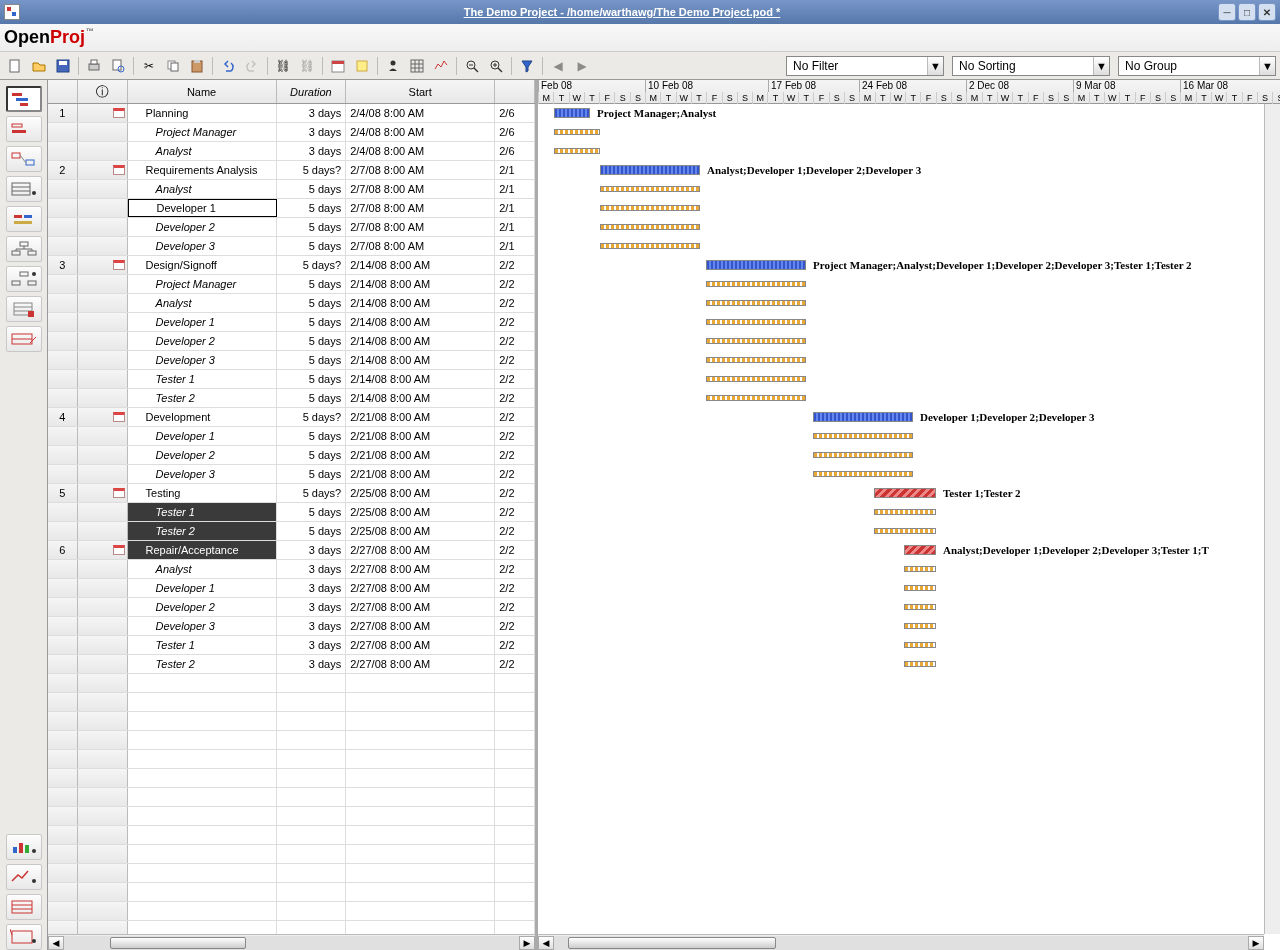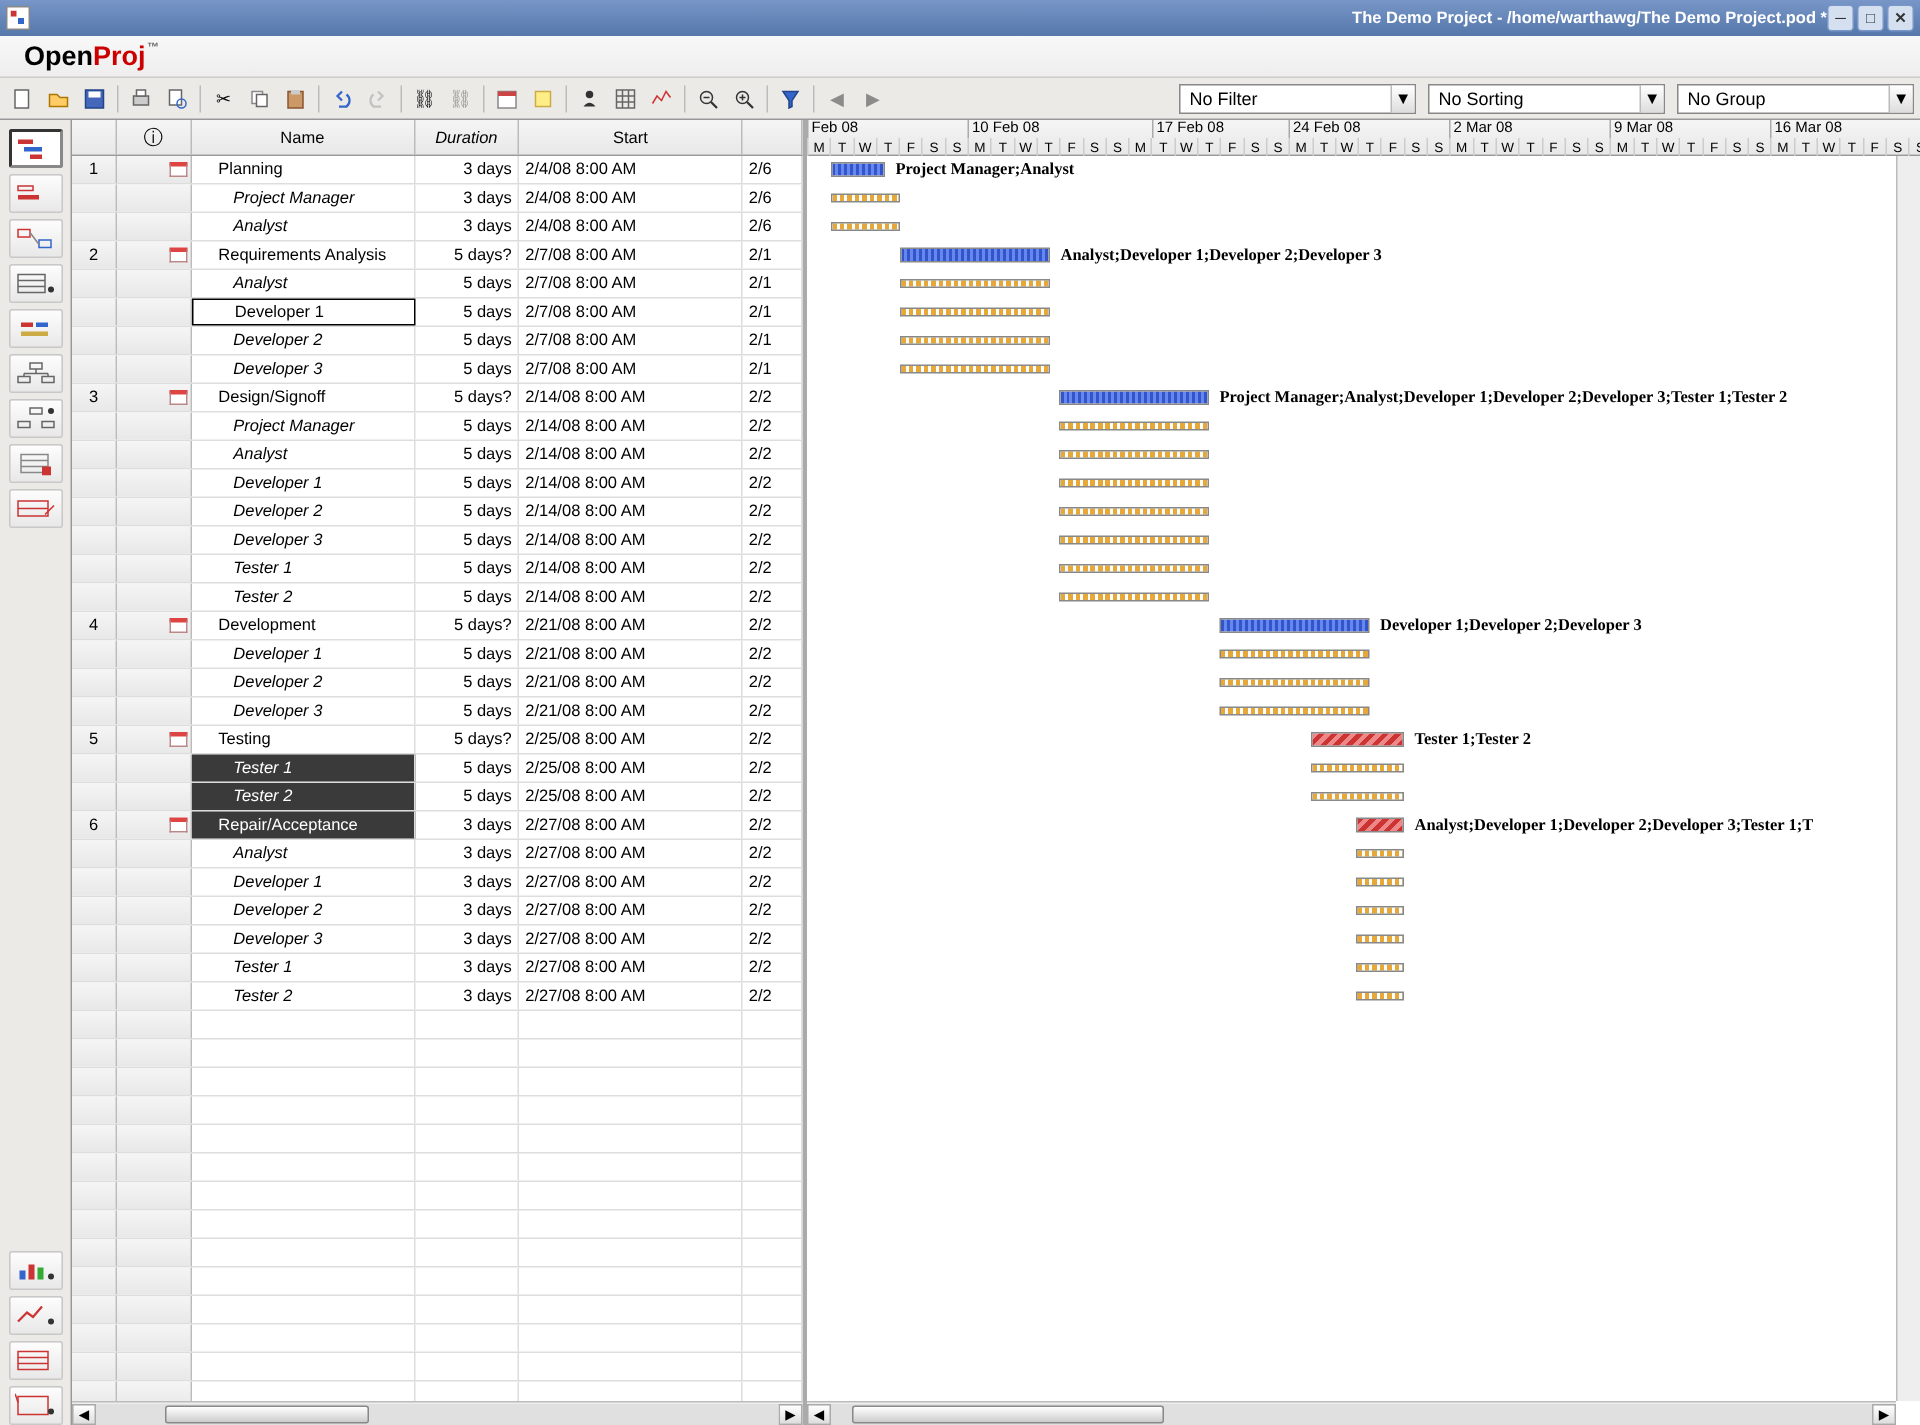--- a/index.html
+++ b/index.html
@@ -1,26 +1,26 @@
 <!DOCTYPE html>
 <html><head>
 <meta charset="utf-8">
 <style>
 * { margin: 0; padding: 0; box-sizing: border-box; }
 body { font-family: Arial, sans-serif; font-size: 11px; background: #efebe7; width: 1280px; height: 950px; overflow: hidden; }
 
 
 .titlebar { height: 24px; background: linear-gradient(to bottom, #7896c8, #5577aa); display: flex; align-items: center; padding: 0 4px; color: #fff; font-weight: bold; }
 .titlebar-icon { width: 16px; height: 16px; background: #fff; margin-right: 6px; border: 1px solid #888; display:flex; align-items:center; justify-content:center; }
-.titlebar-title { flex: 1; text-align: right; }
+.titlebar-title { flex: 1; text-align: center; text-decoration: underline; }
 .titlebar-buttons { display: flex; gap: 2px; }
 .titlebar-btn { width: 18px; height: 18px; background: #d4e0f0; border: 1px solid #7896c8; border-radius: 3px; display: flex; align-items: center; justify-content: center; font-size: 10px; color: #333; cursor: pointer; }
 
 
-.menubar { height: 28px; background: linear-gradient(#f8f8f8, #eeeeee); display: flex; align-items: center; border-bottom: 1px solid #ccc; padding-left: 16px; }
+.menubar { height: 28px; background: linear-gradient(#f8f8f8, #eeeeee); display: flex; align-items: center; border-bottom: 1px solid #ccc; padding-left: 4px; }
 .logo { font-weight: bold; font-size: 18px; font-family: Arial; margin-right: 18px; display:flex; align-items:flex-start; }
 .logo-open { color: #000; }
 .logo-proj { color: #cc0000; }
 .logo-tm { font-size: 8px; color:#666; margin-left:1px; }
 .menu-item { padding: 4px 8px; cursor: pointer; font-size: 12px; }
 .menu-item:first-letter { text-decoration: underline; }
 
 
 .toolbar { height: 28px; background: #eceae6; border-bottom: 1px solid #999; display: flex; align-items: center; padding: 2px 4px; gap: 2px; }
 .tool-btn { width: 22px; height: 22px; border: 1px solid transparent; display: flex; align-items: center; justify-content: center; cursor: pointer; font-size: 12px; }
@@ -799,21 +799,21 @@
       <div class="hscroll-btn">▶</div>
     </div>
   </div>
 
   <div class="gantt-panel">
     <div class="gantt-header" id="gantt-header">
         <div class="gantt-week" style="left: 0px;">Feb 08</div>
         <div class="gantt-week" style="left: 107px;">10 Feb 08</div>
         <div class="gantt-week" style="left: 230px;">17 Feb 08</div>
         <div class="gantt-week" style="left: 321px;">24 Feb 08</div>
-        <div class="gantt-week" style="left: 428px;">2 Mar 08</div>
+        <div class="gantt-week" style="left: 428px;">2 Dec 08</div>
         <div class="gantt-week" style="left: 535px;">9 Mar 08</div>
         <div class="gantt-week" style="left: 642px;">16 Mar 08</div>
         <div class="gantt-days-row">
           <div class="gantt-day">M</div>
           <div class="gantt-day">T</div>
           <div class="gantt-day">W</div>
           <div class="gantt-day">T</div>
           <div class="gantt-day">F</div>
           <div class="gantt-day">S</div>
           <div class="gantt-day">S</div>

